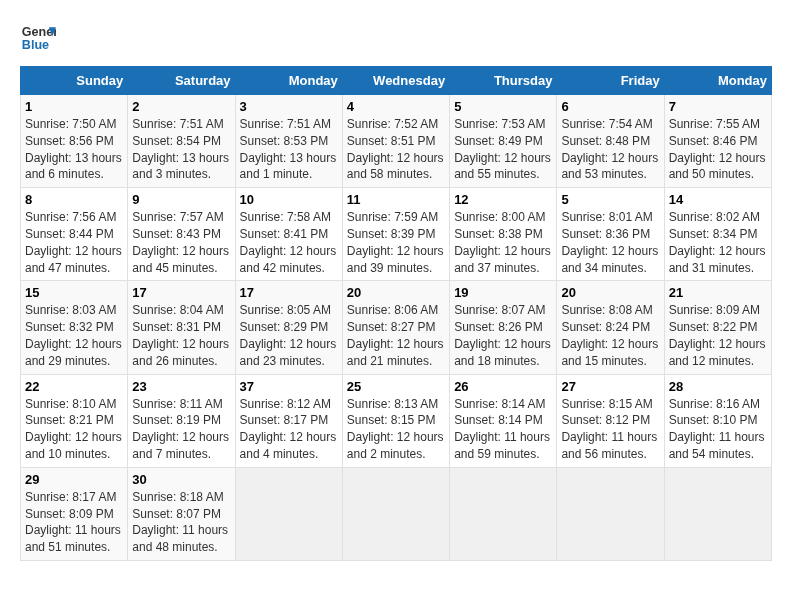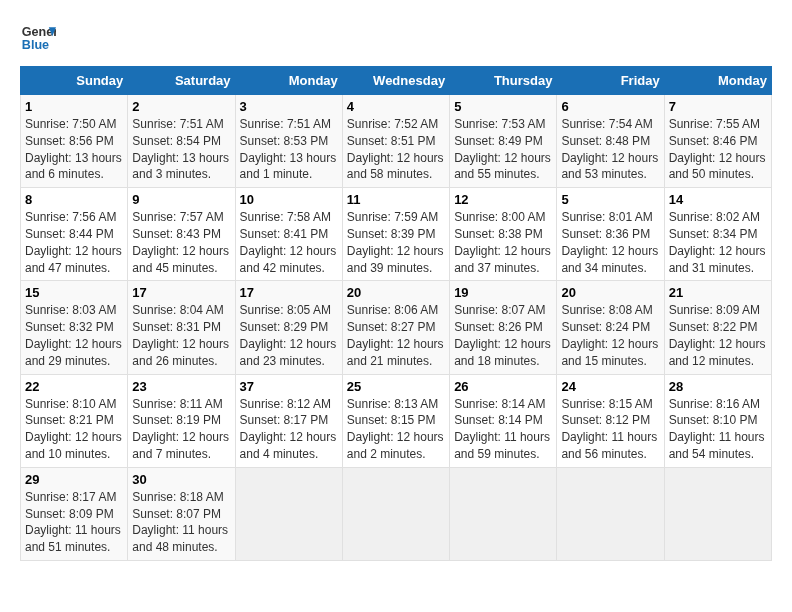--- a/index.html
+++ b/index.html
@@ -141,21 +141,21 @@
         <td><span class="day-num">19</span><span class="day-info">Sunrise: 8:07 AM<br>Sunset: 8:26 PM<br>Daylight: 12 hours and 18 minutes.</span></td>
         <td><span class="day-num">20</span><span class="day-info">Sunrise: 8:08 AM<br>Sunset: 8:24 PM<br>Daylight: 12 hours and 15 minutes.</span></td>
         <td><span class="day-num">21</span><span class="day-info">Sunrise: 8:09 AM<br>Sunset: 8:22 PM<br>Daylight: 12 hours and 12 minutes.</span></td>
       </tr>
       <tr>
         <td><span class="day-num">22</span><span class="day-info">Sunrise: 8:10 AM<br>Sunset: 8:21 PM<br>Daylight: 12 hours and 10 minutes.</span></td>
         <td><span class="day-num">23</span><span class="day-info">Sunrise: 8:11 AM<br>Sunset: 8:19 PM<br>Daylight: 12 hours and 7 minutes.</span></td>
         <td><span class="day-num">37</span><span class="day-info">Sunrise: 8:12 AM<br>Sunset: 8:17 PM<br>Daylight: 12 hours and 4 minutes.</span></td>
         <td><span class="day-num">25</span><span class="day-info">Sunrise: 8:13 AM<br>Sunset: 8:15 PM<br>Daylight: 12 hours and 2 minutes.</span></td>
         <td><span class="day-num">26</span><span class="day-info">Sunrise: 8:14 AM<br>Sunset: 8:14 PM<br>Daylight: 11 hours and 59 minutes.</span></td>
-        <td><span class="day-num">24</span><span class="day-info">Sunrise: 8:15 AM<br>Sunset: 8:12 PM<br>Daylight: 11 hours and 56 minutes.</span></td>
+        <td><span class="day-num">27</span><span class="day-info">Sunrise: 8:15 AM<br>Sunset: 8:12 PM<br>Daylight: 11 hours and 56 minutes.</span></td>
         <td><span class="day-num">28</span><span class="day-info">Sunrise: 8:16 AM<br>Sunset: 8:10 PM<br>Daylight: 11 hours and 54 minutes.</span></td>
       </tr>
       <tr>
         <td><span class="day-num">29</span><span class="day-info">Sunrise: 8:17 AM<br>Sunset: 8:09 PM<br>Daylight: 11 hours and 51 minutes.</span></td>
         <td><span class="day-num">30</span><span class="day-info">Sunrise: 8:18 AM<br>Sunset: 8:07 PM<br>Daylight: 11 hours and 48 minutes.</span></td>
         <td class="empty-cell"></td>
         <td class="empty-cell"></td>
         <td class="empty-cell"></td>
         <td class="empty-cell"></td>
         <td class="empty-cell"></td>

